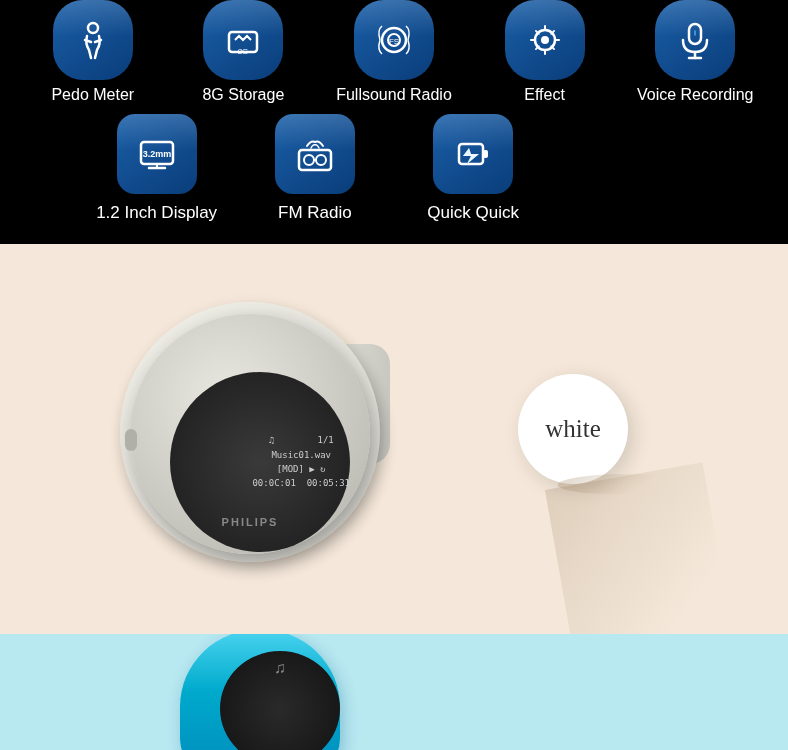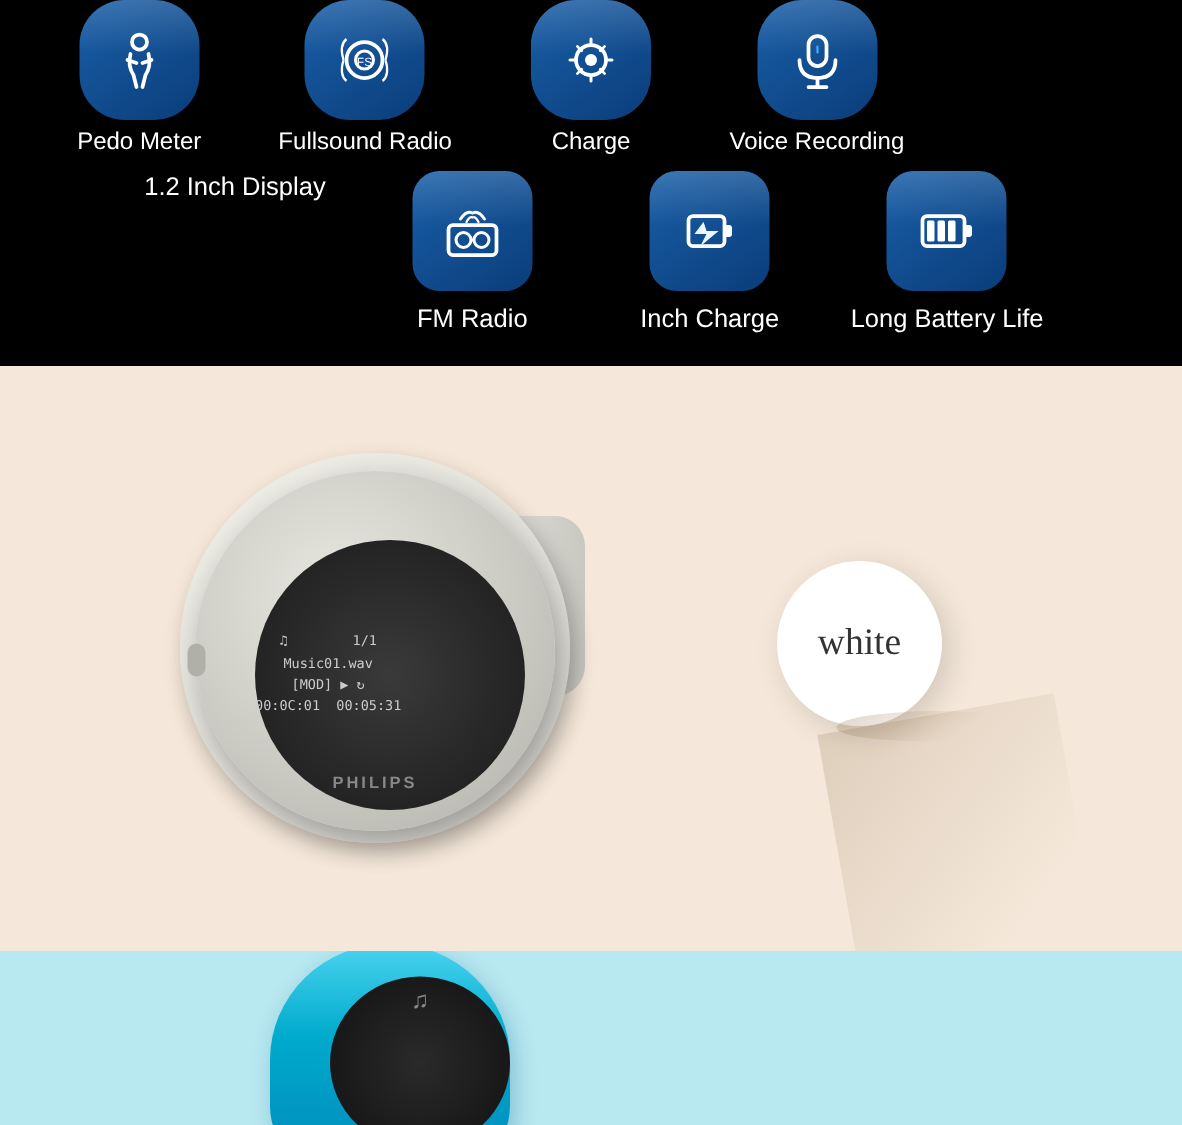--- a/index.html
+++ b/index.html
@@ -102,25 +102,25 @@
       left: 0px;
       box-shadow: 3px 6px 15px rgba(0,0,0,0.2);
     }
 
     .device-screen {
       position: absolute;
       width: 180px;
       height: 180px;
       border-radius: 50%;
       background: radial-gradient(circle at 50% 50%, #3a3a3a, #1a1a1a);
-      top: 46px;
+      top: 58px;
       left: 40px;
       display: flex;
       flex-direction: column;
-      align-items: flex-start;
+      align-items: flex-end;
       justify-content: center;
       z-index: 2;
     }
 
     .screen-text {
       color: #ccc;
       font-size: 9px;
       text-align: center;
       line-height: 1.6;
       font-family: monospace;
@@ -300,20 +300,30 @@
     <div class="top-feature-icon">
       <svg viewBox="0 0 44 44">
         <circle cx="22" cy="10" r="5" fill="none" stroke="#fff" stroke-width="2.5"></circle>
         <path d="M16 18 Q14 26 18 32 L20 40 M28 18 Q30 26 26 32 L24 40" fill="none" stroke="#fff" stroke-width="2.5" stroke-linecap="round"></path>
         <path d="M14 22 L20 24 M30 22 L24 24" fill="none" stroke="#fff" stroke-width="2.5" stroke-linecap="round"></path>
       </svg>
     </div>
     <span class="top-feature-label">Pedo Meter</span>
   </div>
 
+  <div class="top-feature-item">
+    <div class="top-feature-icon">
+      <svg viewBox="0 0 44 44">
+        <rect x="8" y="14" width="28" height="20" rx="3" fill="none" stroke="#fff" stroke-width="2.5"></rect>
+        <path d="M14 22 L18 18 L22 22 L26 18 L30 22" fill="none" stroke="#fff" stroke-width="2"></path>
+        <text x="22" y="36" text-anchor="middle" font-size="8" fill="#fff">8G</text>
+      </svg>
+    </div>
+    <span class="top-feature-label">8G Storage</span>
+  </div>
 
   <div class="top-feature-item">
     <div class="top-feature-icon">
       <svg viewBox="0 0 44 44">
         <circle cx="22" cy="22" r="12" fill="none" stroke="#fff" stroke-width="2.5"></circle>
         <circle cx="22" cy="22" r="6" fill="none" stroke="#fff" stroke-width="2"></circle>
         <path d="M8 22 Q5 12 10 8 M36 22 Q39 12 34 8 M8 22 Q5 32 10 36 M36 22 Q39 32 34 36" fill="none" stroke="#fff" stroke-width="1.5"></path>
         <text x="22" y="26" text-anchor="middle" font-size="8" fill="#fff">FS</text>
       </svg>
     </div>
@@ -322,41 +332,49 @@
 
   <div class="top-feature-item">
     <div class="top-feature-icon">
       <svg viewBox="0 0 44 44">
         <circle cx="22" cy="22" r="10" fill="none" stroke="#fff" stroke-width="2.5"></circle>
         <circle cx="22" cy="22" r="4" fill="#fff"></circle>
         <path d="M22 8 L22 12 M22 32 L22 36 M8 22 L12 22 M32 22 L36 22" stroke="#fff" stroke-width="2" stroke-linecap="round"></path>
         <path d="M12.9 12.9 L15.8 15.8 M28.2 28.2 L31.1 31.1 M31.1 12.9 L28.2 15.8 M15.8 28.2 L12.9 31.1" stroke="#fff" stroke-width="1.8" stroke-linecap="round"></path>
       </svg>
     </div>
-    <span class="top-feature-label">Charge</span>
+    <span class="top-feature-label">Effect</span>
   </div>
 
   <div class="top-feature-item">
     <div class="top-feature-icon">
       <svg viewBox="0 0 44 44">
         <rect x="16" y="6" width="12" height="20" rx="6" fill="none" stroke="#fff" stroke-width="2.5"></rect>
         <path d="M10 22 Q10 34 22 34 Q34 34 34 22" fill="none" stroke="#fff" stroke-width="2.5" stroke-linecap="round"></path>
         <line x1="22" y1="34" x2="22" y2="40" stroke="#fff" stroke-width="2.5" stroke-linecap="round"></line>
         <line x1="16" y1="40" x2="28" y2="40" stroke="#fff" stroke-width="2.5" stroke-linecap="round"></line>
         <line x1="22" y1="13" x2="22" y2="17" stroke="#4af" stroke-width="1.5" stroke-linecap="round"></line>
       </svg>
     </div>
     <span class="top-feature-label">Voice Recording</span>
   </div>
 
 </div>
 
 <div class="features-grid" style="grid-template-columns: repeat(4, 1fr); padding: 0 80px 20px;">
 
   <div class="feature-item">
+    <div class="feature-icon">
+      <svg viewBox="0 0 44 44">
+        <rect x="6" y="10" width="32" height="22" rx="3" fill="none" stroke="#fff" stroke-width="2.5"></rect>
+        <line x1="14" y1="36" x2="30" y2="36" stroke="#fff" stroke-width="2.5" stroke-linecap="round"></line>
+        <line x1="22" y1="32" x2="22" y2="36" stroke="#fff" stroke-width="2" stroke-linecap="round"></line>
+        <text x="22" y="25" text-anchor="middle" font-size="9" fill="#fff" font-weight="bold">3.2mm</text>
+      </svg>
+    </div>
     <span class="feature-label">1.2 Inch Display</span>
   </div>
 
   <div class="feature-item">
     <div class="feature-icon">
       <svg viewBox="0 0 44 44">
         <rect x="6" y="18" width="32" height="20" rx="3" fill="none" stroke="#fff" stroke-width="2.5"></rect>
         <circle cx="16" cy="28" r="5" fill="none" stroke="#fff" stroke-width="2"></circle>
         <circle cx="28" cy="28" r="5" fill="none" stroke="#fff" stroke-width="2"></circle>
         <line x1="21" y1="28" x2="23" y2="28" stroke="#fff" stroke-width="2"></line>
@@ -369,35 +387,23 @@
 
   <div class="feature-item">
     <div class="feature-icon">
       <svg viewBox="0 0 44 44">
         <rect x="8" y="12" width="24" height="20" rx="3" fill="none" stroke="#fff" stroke-width="2.5"></rect>
         <rect x="32" y="18" width="5" height="8" rx="2" fill="#fff"></rect>
         <polygon points="18,16 12,24 20,24 16,32 28,22 20,22" fill="#4af"></polygon>
         <polygon points="18,16 12,24 20,24 16,32 28,22 20,22" fill="#fff" opacity="0.9"></polygon>
       </svg>
     </div>
-    <span class="feature-label">Inch Charge</span>
-  </div>
-
-  <div class="feature-item">
-    <div class="feature-icon">
-      <svg viewBox="0 0 44 44">
-        <rect x="6" y="12" width="28" height="20" rx="3" fill="none" stroke="#fff" stroke-width="2.5"></rect>
-        <rect x="34" y="18" width="5" height="8" rx="2" fill="#fff"></rect>
-        <rect x="9" y="15" width="5" height="14" rx="1" fill="#fff"></rect>
-        <rect x="16" y="15" width="5" height="14" rx="1" fill="#fff"></rect>
-        <rect x="23" y="15" width="5" height="14" rx="1" fill="#fff"></rect>
-      </svg>
-    </div>
-    <span class="feature-label">Long Battery Life</span>
-  </div>
+    <span class="feature-label">Quick Quick</span>
+  </div>
+
 
 </div>
 
 <div class="white-section">
 
   <div class="device-white">
 
     <div class="device-clip"></div>
 
     <div class="device-outer-ring"></div>

